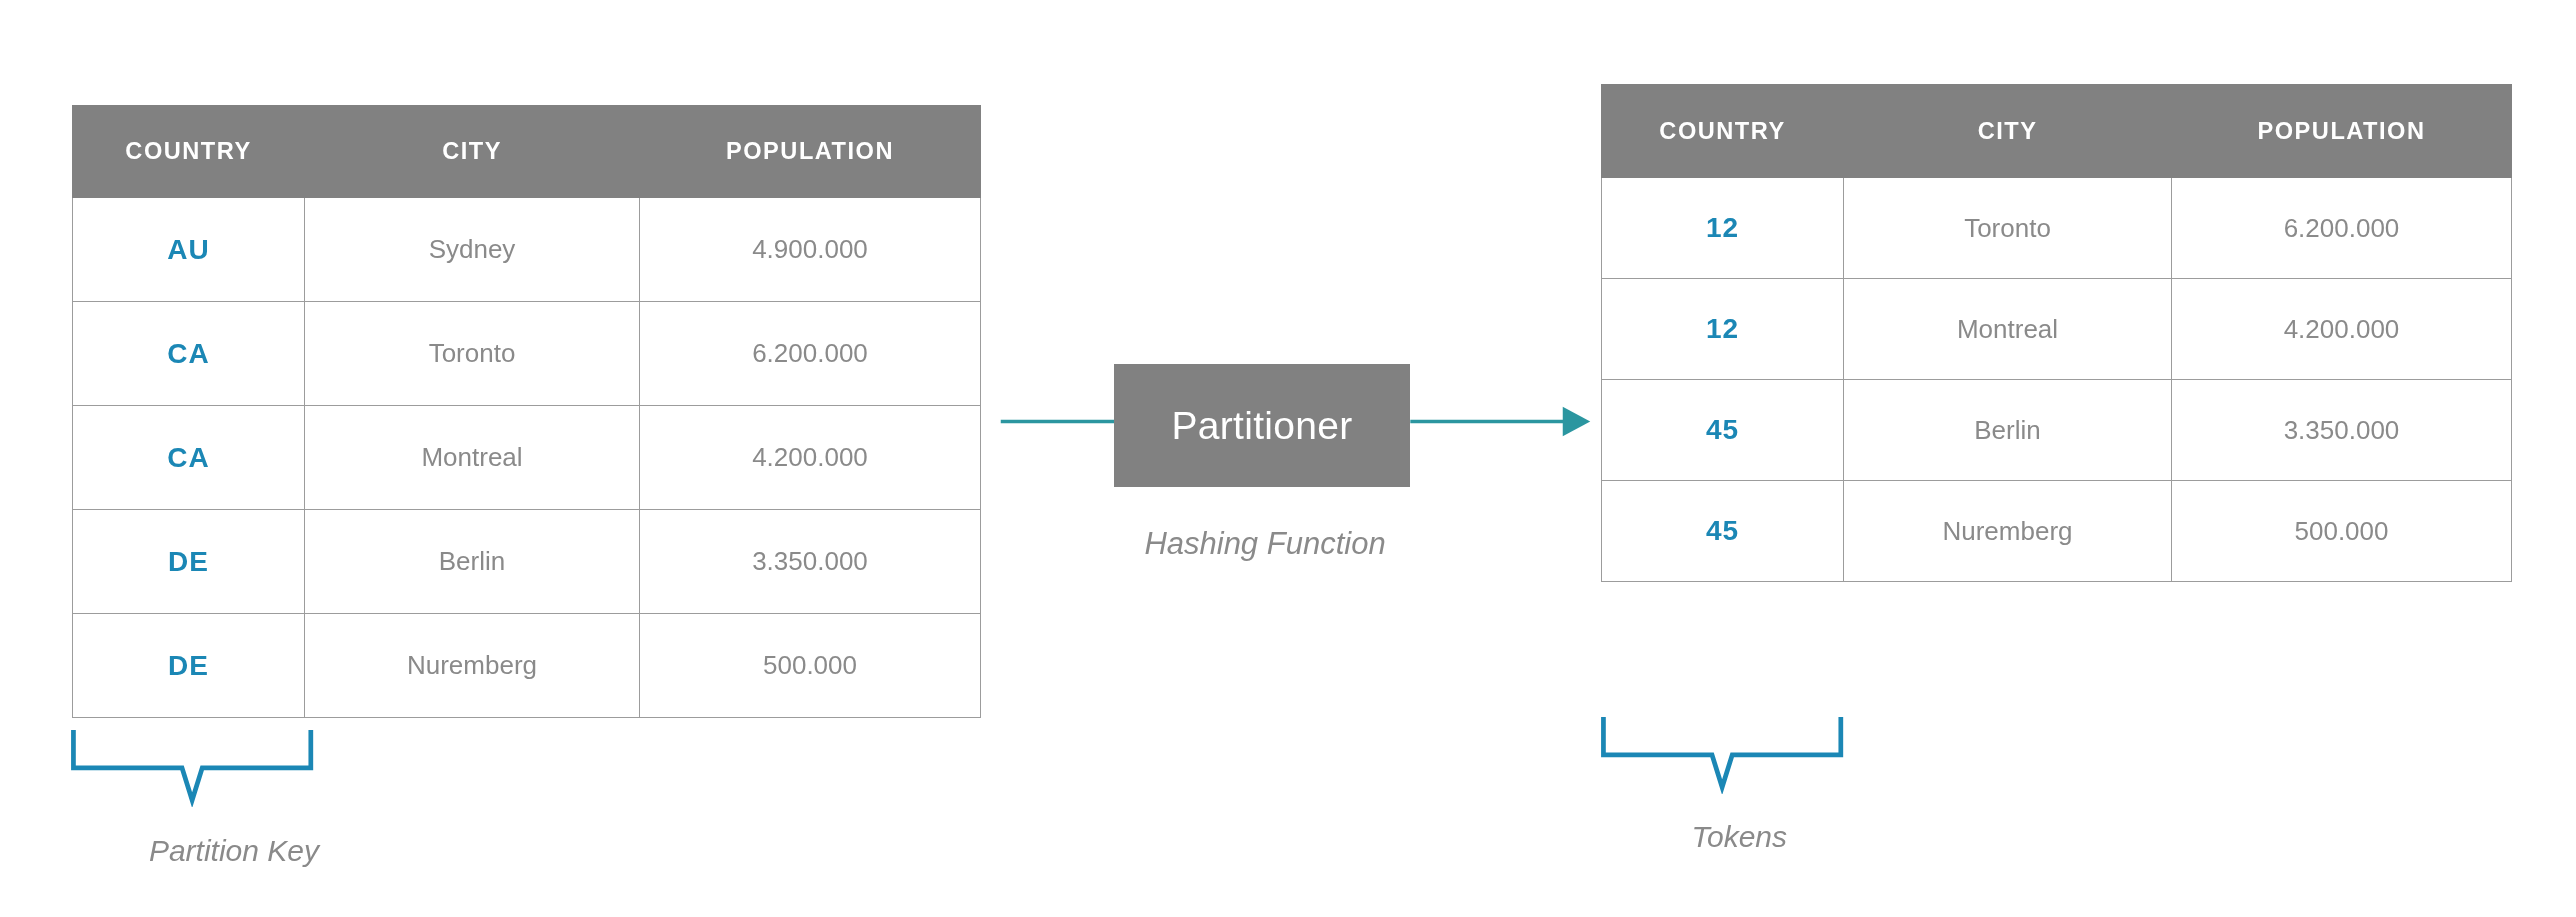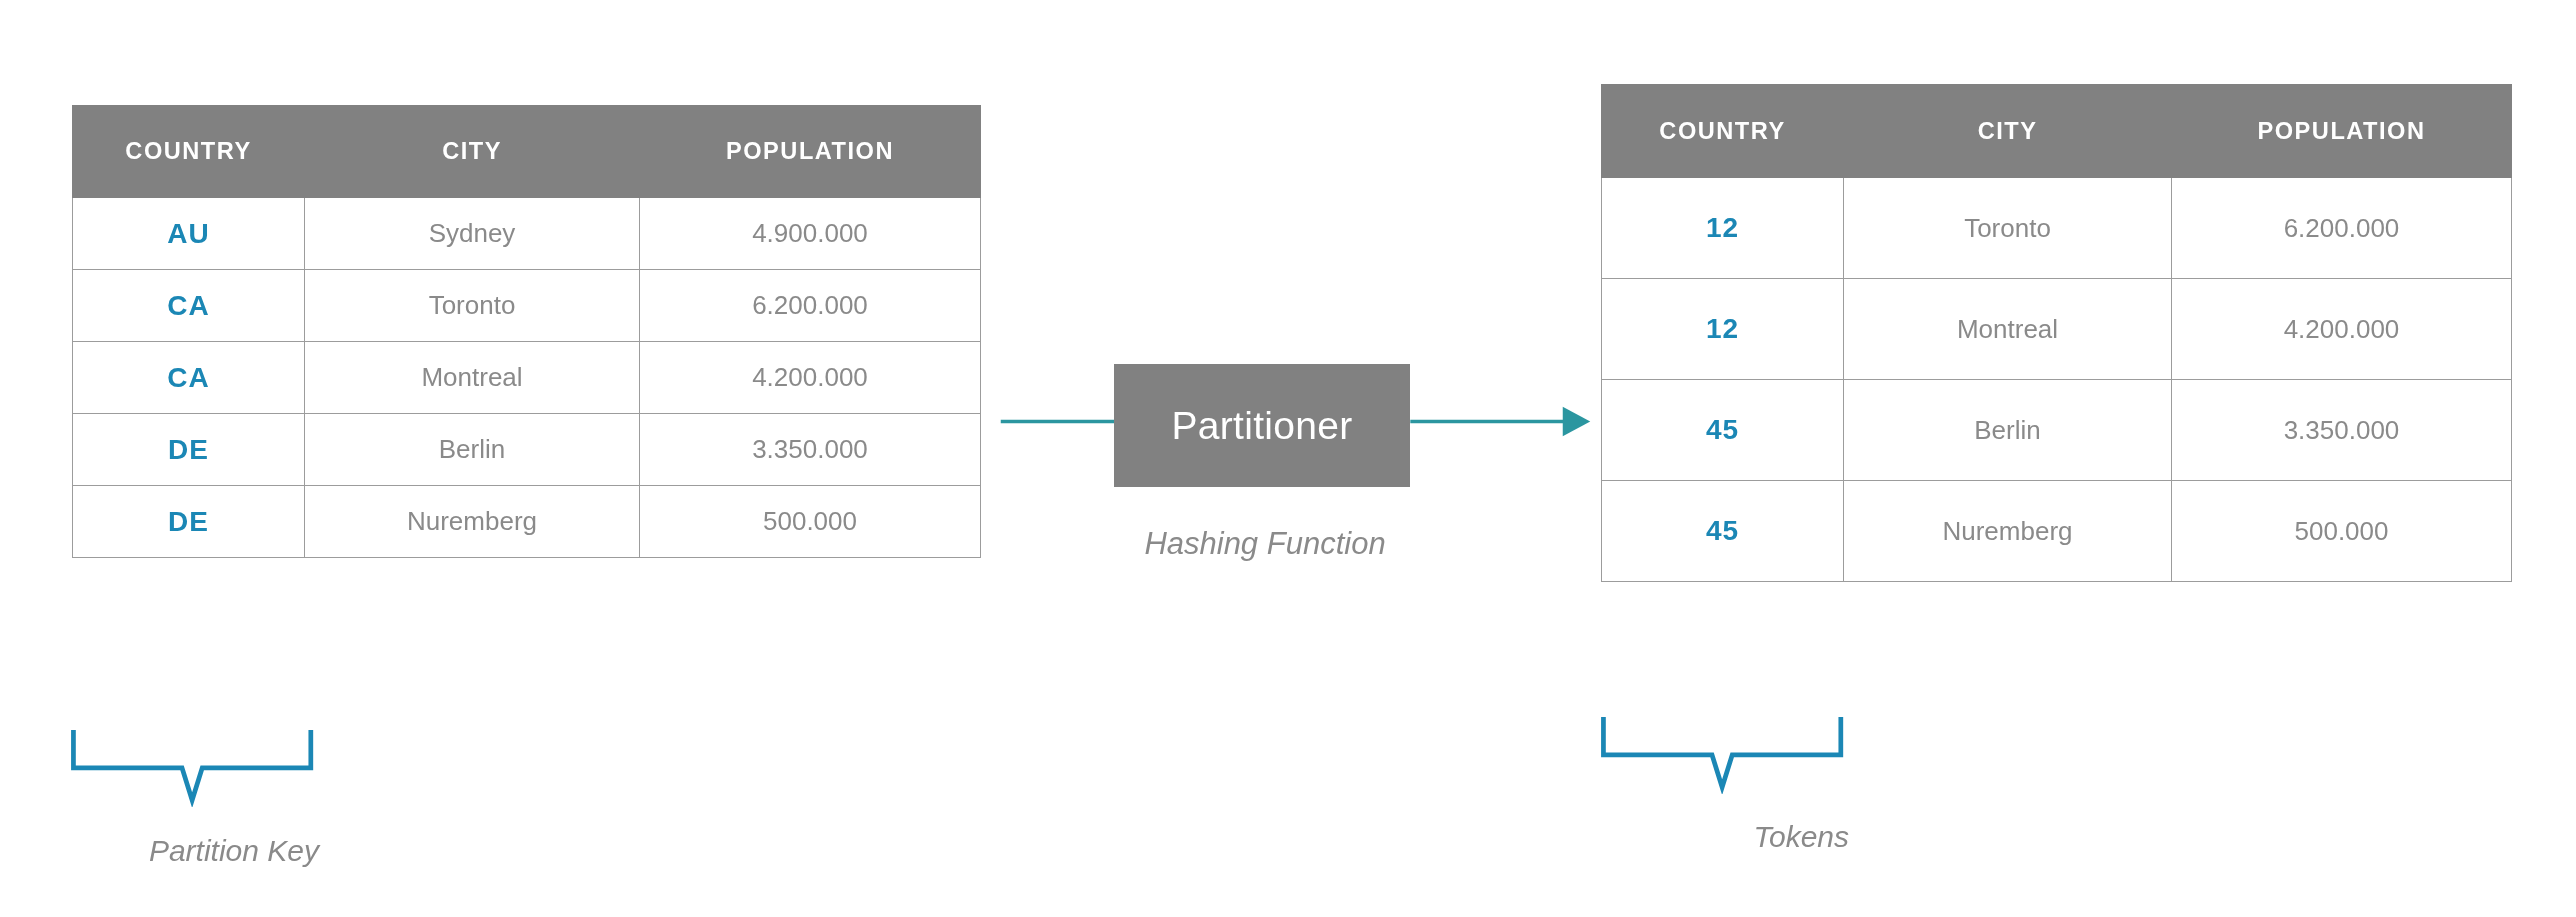--- a/index.html
+++ b/index.html
@@ -60,21 +60,21 @@
 
   
   #table-source {
     left: 72px;
     top: 79px;
     width: 908px;
   }
   #table-source col.c-country { width: 232px; }
   #table-source col.c-city    { width: 335px; }
   #table-source col.c-pop     { width: 341px; }
-  #table-source tbody tr { height: 72px; }
+  #table-source tbody tr { height: 104px; }
 
   
   #table-tokens {
     left: 1601px;
     top: 58px;
     width: 910px;
   }
   #table-tokens col.c-country { width: 242px; }
   #table-tokens col.c-city    { width: 328px; }
   #table-tokens col.c-pop     { width: 340px; }
@@ -127,21 +127,21 @@
 
   .brace-label {
     position: absolute;
     font-size: 30px;
     font-style: italic;
     color: #8a8a8a;
     text-align: right;
     white-space: nowrap;
   }
   #label-partition-key { left: 63px; top: 808px; width: 256px; }
-  #label-tokens        { left: 1593px; top: 794px; width: 256px; }
+  #label-tokens        { left: 1531px; top: 794px; width: 256px; }
 </style>
 </head>
 <body>
 
 <div class="stage">
 
   <table class="data-table" id="table-source">
     <colgroup>
       <col class="c-country">
         <col class="c-city">

